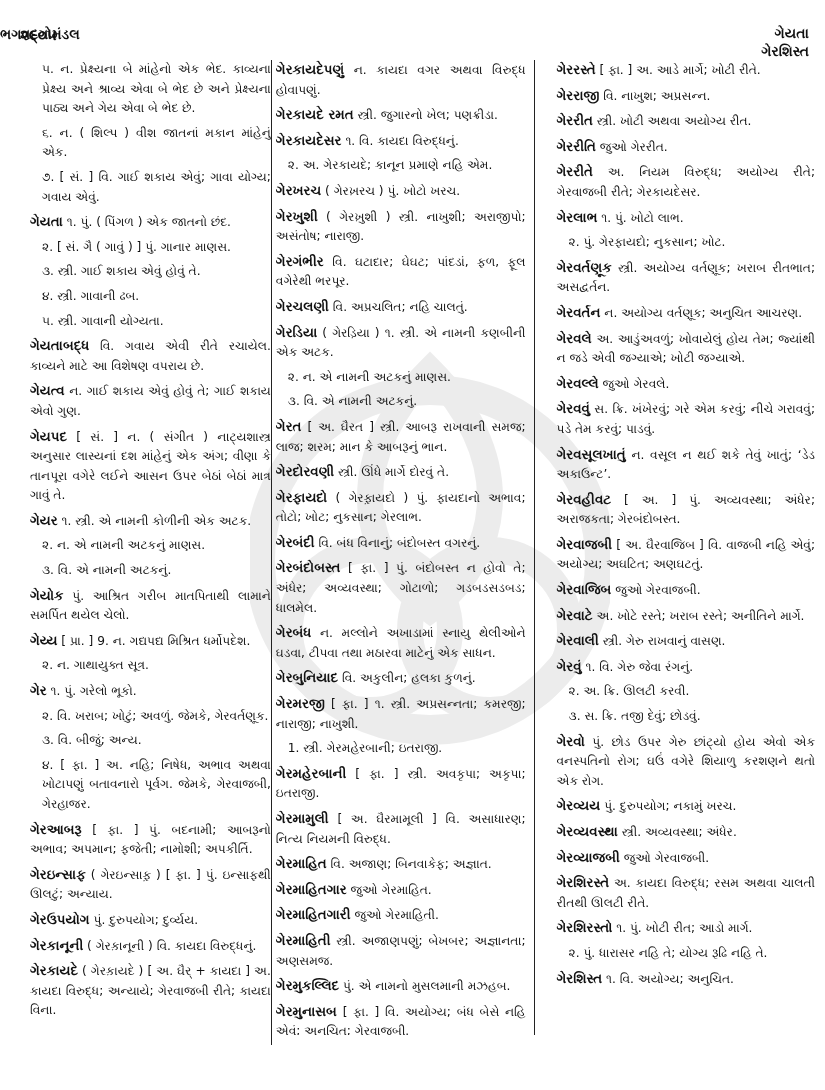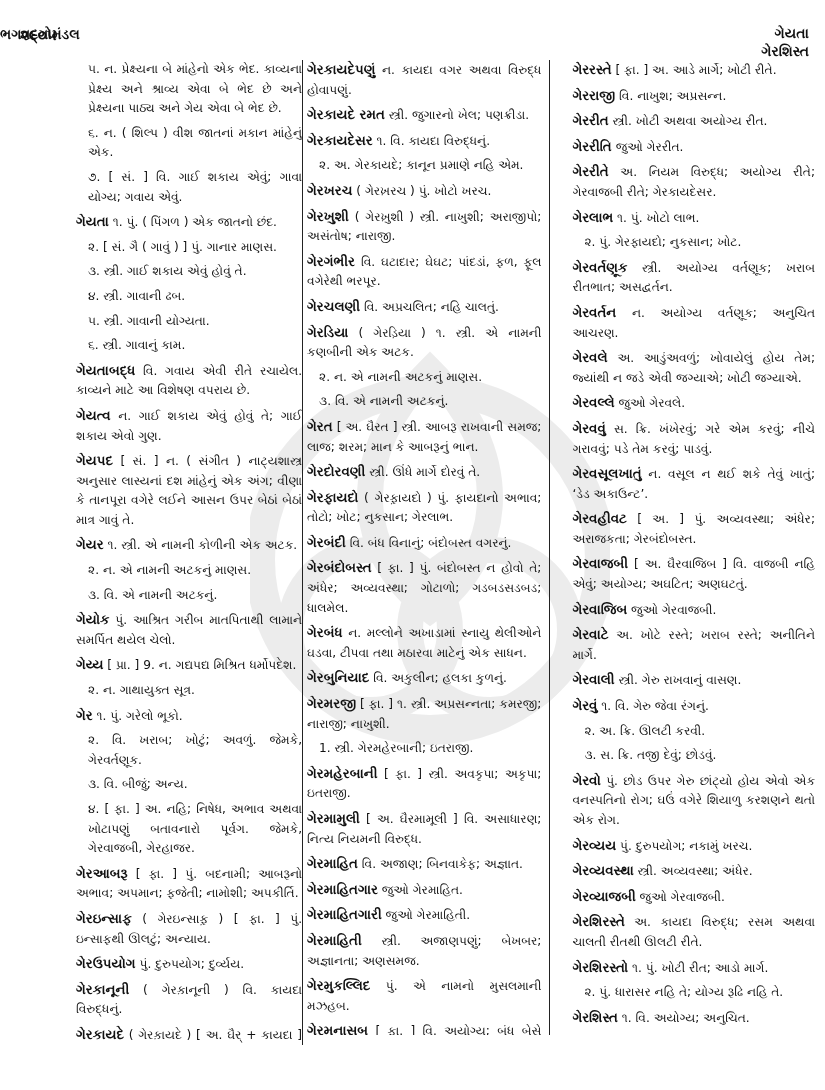--- a/index.html
+++ b/index.html
@@ -25,21 +25,21 @@
     position: absolute; right: 16px; top: 24px; text-align: right;
     font-size: 14px; font-weight: bold; line-height: 18px;
   }
   .columns {
     position: absolute; top: 60px; left: 30px; width: 785px; height: 1010px;
     display: flex;
   }
   .col {
     box-sizing: border-box; font-size: 12.2px; line-height: 19.6px; overflow: hidden;
   }
-  .col-1 { width: 247px; padding-right: 0; border-right: 1.5px solid #222; height: 985px; margin-left: 46px; }
+  .col-1 { width: 247px; padding-right: 0; border-right: 1.5px solid #222; height: 985px; }
   .col-2 { width: 268px; padding: 0 8px 0 4px; border-right: 1.5px solid #222; height: 975px; }
   .col-3 { width: 270px; padding-left: 6px; margin-left: 16px; }
   .entry { margin: 0 0 5px 0; text-align: justify; }
   .entry.sub { padding-left: 12px; margin-bottom: 5px; }
   .hw { font-weight: bold; font-size: 13.4px; }
   .def { }
 </style>
 </head>
 <body>
 
@@ -62,21 +62,20 @@
 <div class="columns">
   <div class="col col-1">
       <div class="entry sub"><span class="def">૫. ન. પ્રેક્ષ્યના બે માંહેનો એક ભેદ. કાવ્યના પ્રેક્ષ્ય અને શ્રાવ્ય એવા બે ભેદ છે અને પ્રેક્ષ્યના પાઠ્ય અને ગેય એવા બે ભેદ છે.</span></div>
       <div class="entry sub"><span class="def">૬. ન. ( શિલ્પ ) વીશ જાતનાં મકાન માંહેનું એક.</span></div>
       <div class="entry sub"><span class="def">૭. [ સં. ] વિ. ગાઈ શકાય એવું; ગાવા યોગ્ય; ગવાય એવું.</span></div>
       <div class="entry"><span class="hw">ગેયતા</span> <span class="def">૧. પું. ( પિંગળ ) એક જાતનો છંદ.</span></div>
       <div class="entry sub"><span class="def">૨. [ સં. ગૈ ( ગાવું ) ] પું. ગાનાર માણસ.</span></div>
       <div class="entry sub"><span class="def">૩. સ્ત્રી. ગાઈ શકાય એવું હોવું તે.</span></div>
       <div class="entry sub"><span class="def">૪. સ્ત્રી. ગાવાની ઢબ.</span></div>
       <div class="entry sub"><span class="def">૫. સ્ત્રી. ગાવાની યોગ્યતા.</span></div>
-      <div class="entry sub"><span class="def">૬. સ્ત્રી. ગાવાનું કામ.</span></div>
       <div class="entry"><span class="hw">ગેયતાબદ્ધ</span> <span class="def">વિ. ગવાય એવી રીતે રચાયેલ. કાવ્યને માટે આ વિશેષણ વપરાય છે.</span></div>
       <div class="entry"><span class="hw">ગેયત્વ</span> <span class="def">ન. ગાઈ શકાય એવું હોવું તે; ગાઈ શકાય એવો ગુણ.</span></div>
       <div class="entry"><span class="hw">ગેયપદ</span> <span class="def">[ સં. ] ન. ( સંગીત ) નાટ્યશાસ્ત્ર અનુસાર લાસ્યનાં દશ માંહેનું એક અંગ; વીણા કે તાનપૂરા વગેરે લઈને આસન ઉપર બેઠાં બેઠાં માત્ર ગાવું તે.</span></div>
       <div class="entry"><span class="hw">ગેયર</span> <span class="def">૧. સ્ત્રી. એ નામની કોળીની એક અટક.</span></div>
       <div class="entry sub"><span class="def">૨. ન. એ નામની અટકનું માણસ.</span></div>
       <div class="entry sub"><span class="def">૩. વિ. એ નામની અટકનું.</span></div>
       <div class="entry"><span class="hw">ગેયોક</span> <span class="def">પું. આશ્રિત ગરીબ માતપિતાથી લામાને સમર્પિત થયેલ ચેલો.</span></div>
       <div class="entry"><span class="hw">ગેય્ય</span> <span class="def">[ પ્રા. ] 9. ન. ગદ્યપદ્ય મિશ્રિત ધર્મોપદેશ.</span></div>
       <div class="entry sub"><span class="def">૨. ન. ગાથાયુક્ત સૂત્ર.</span></div>
       <div class="entry"><span class="hw">ગેર</span> <span class="def">૧. પું. ગરેલો ભૂકો.</span></div>

